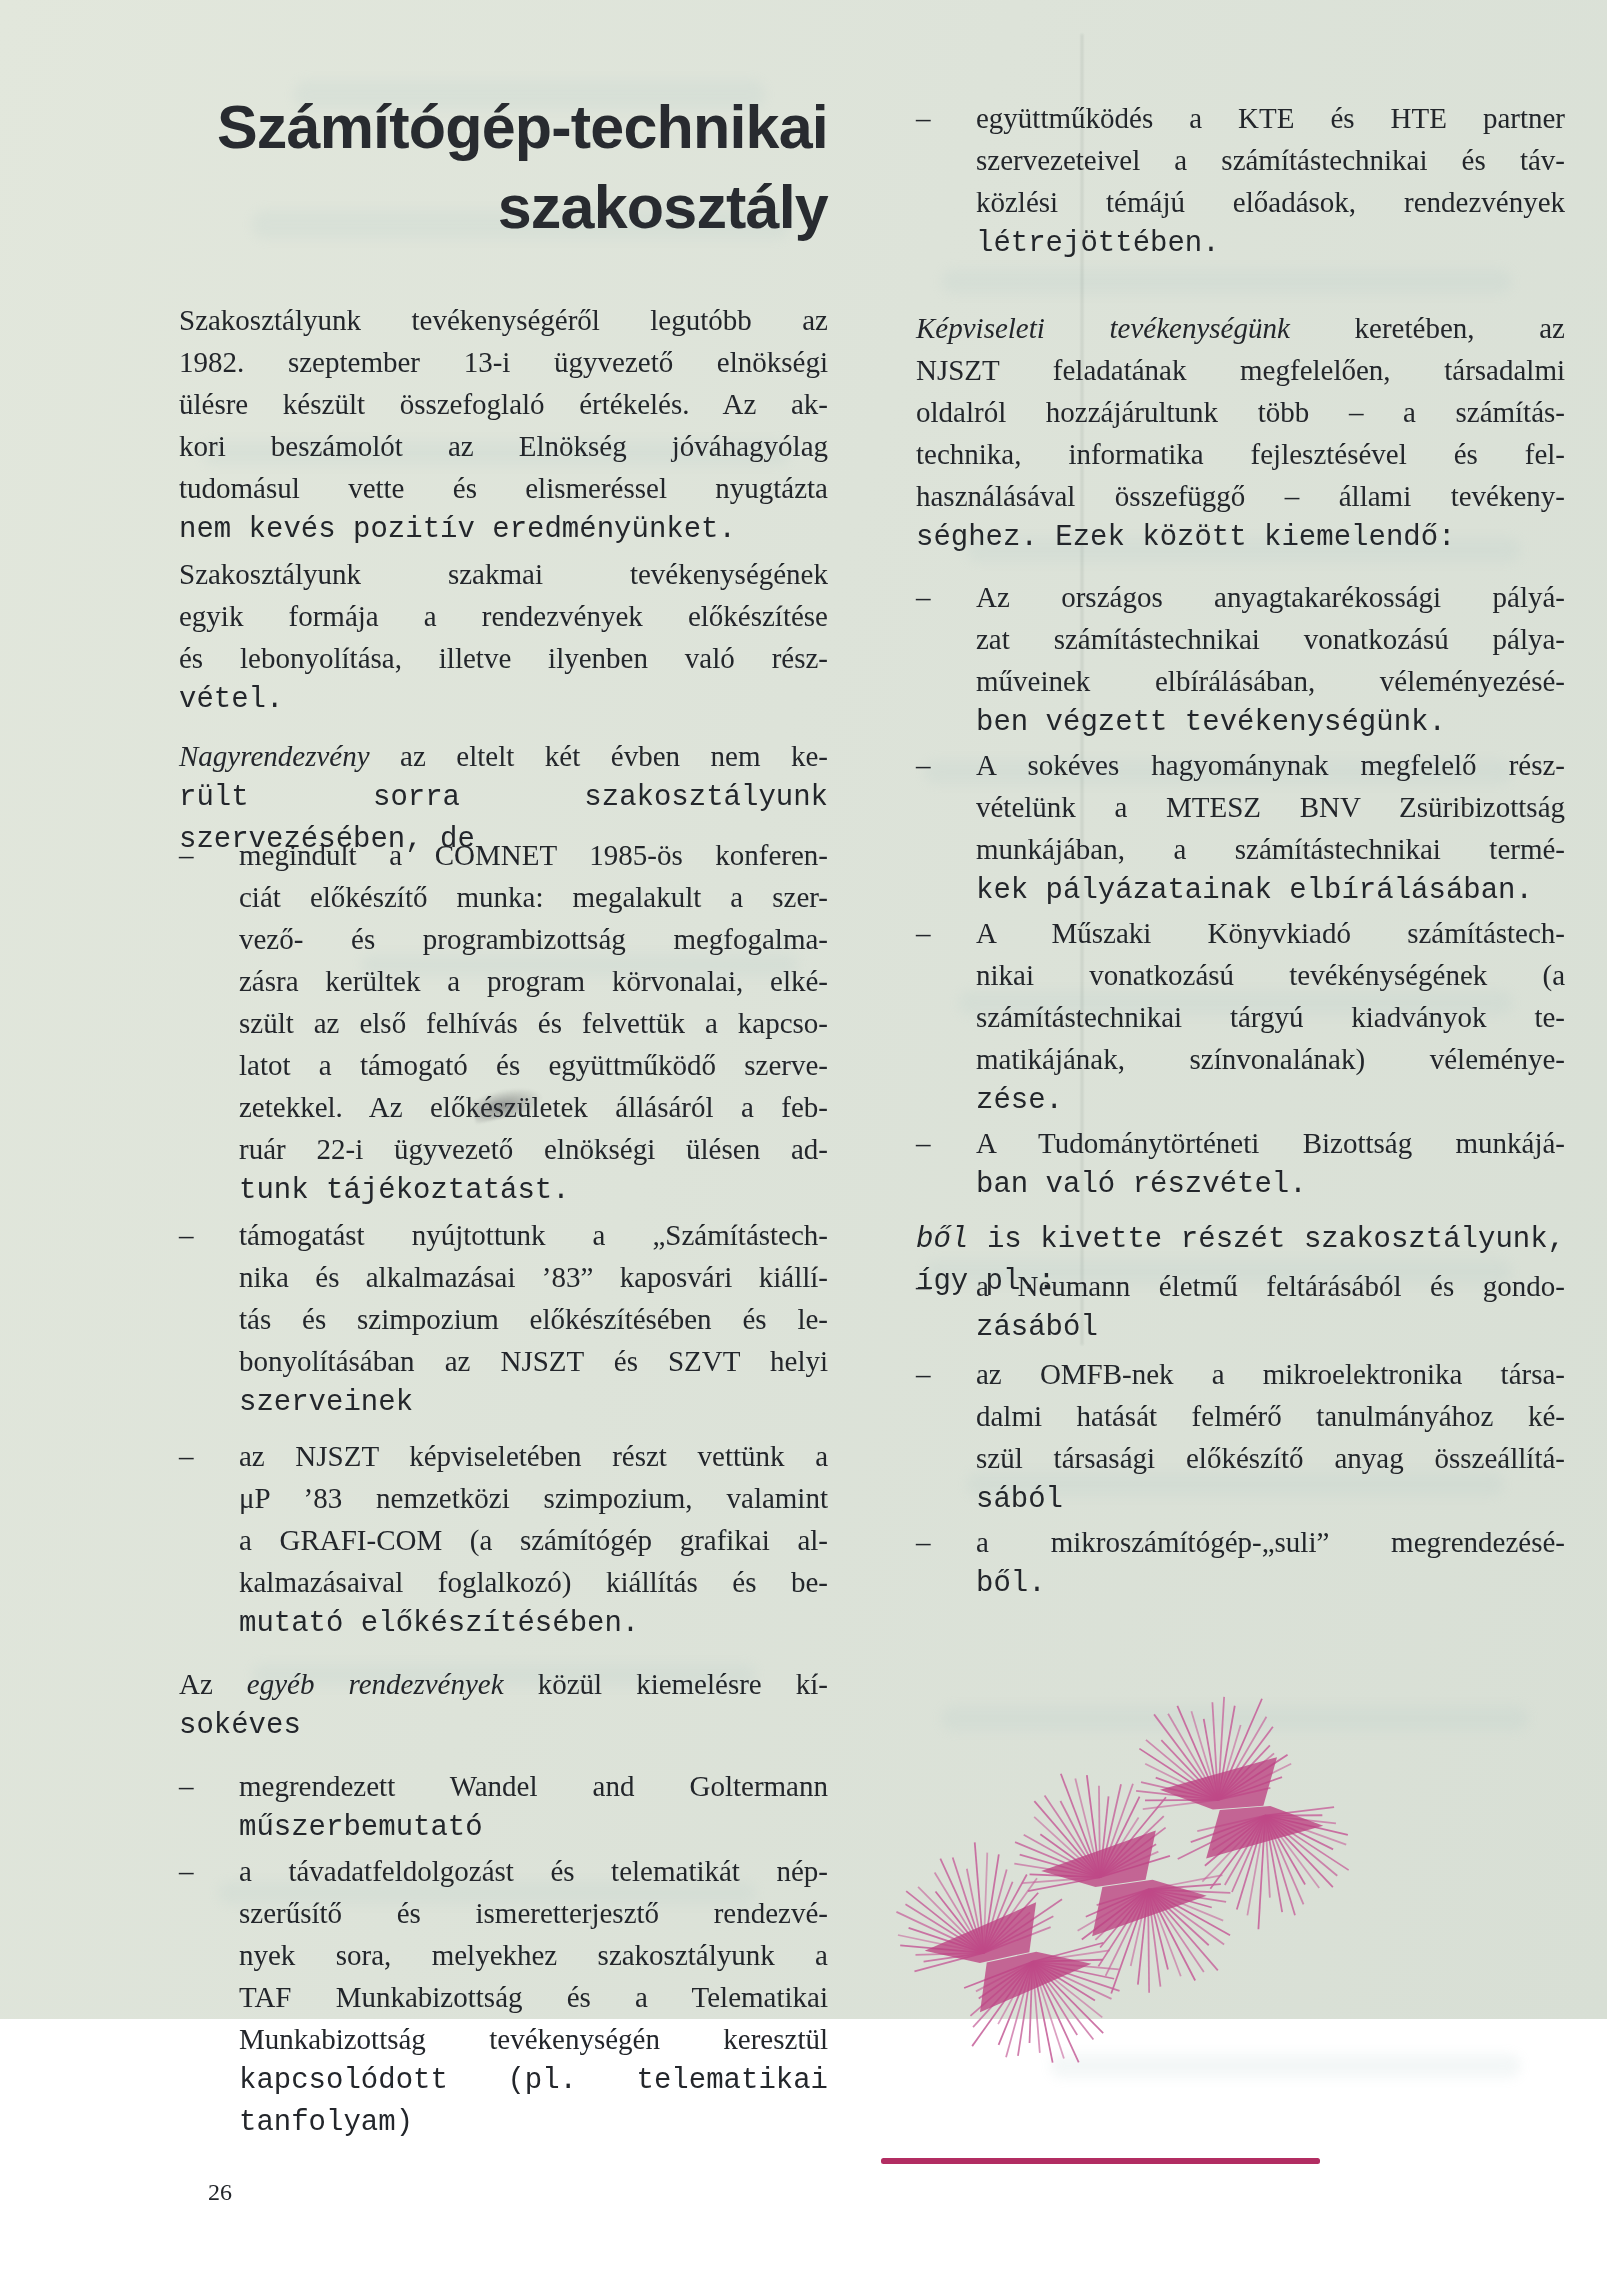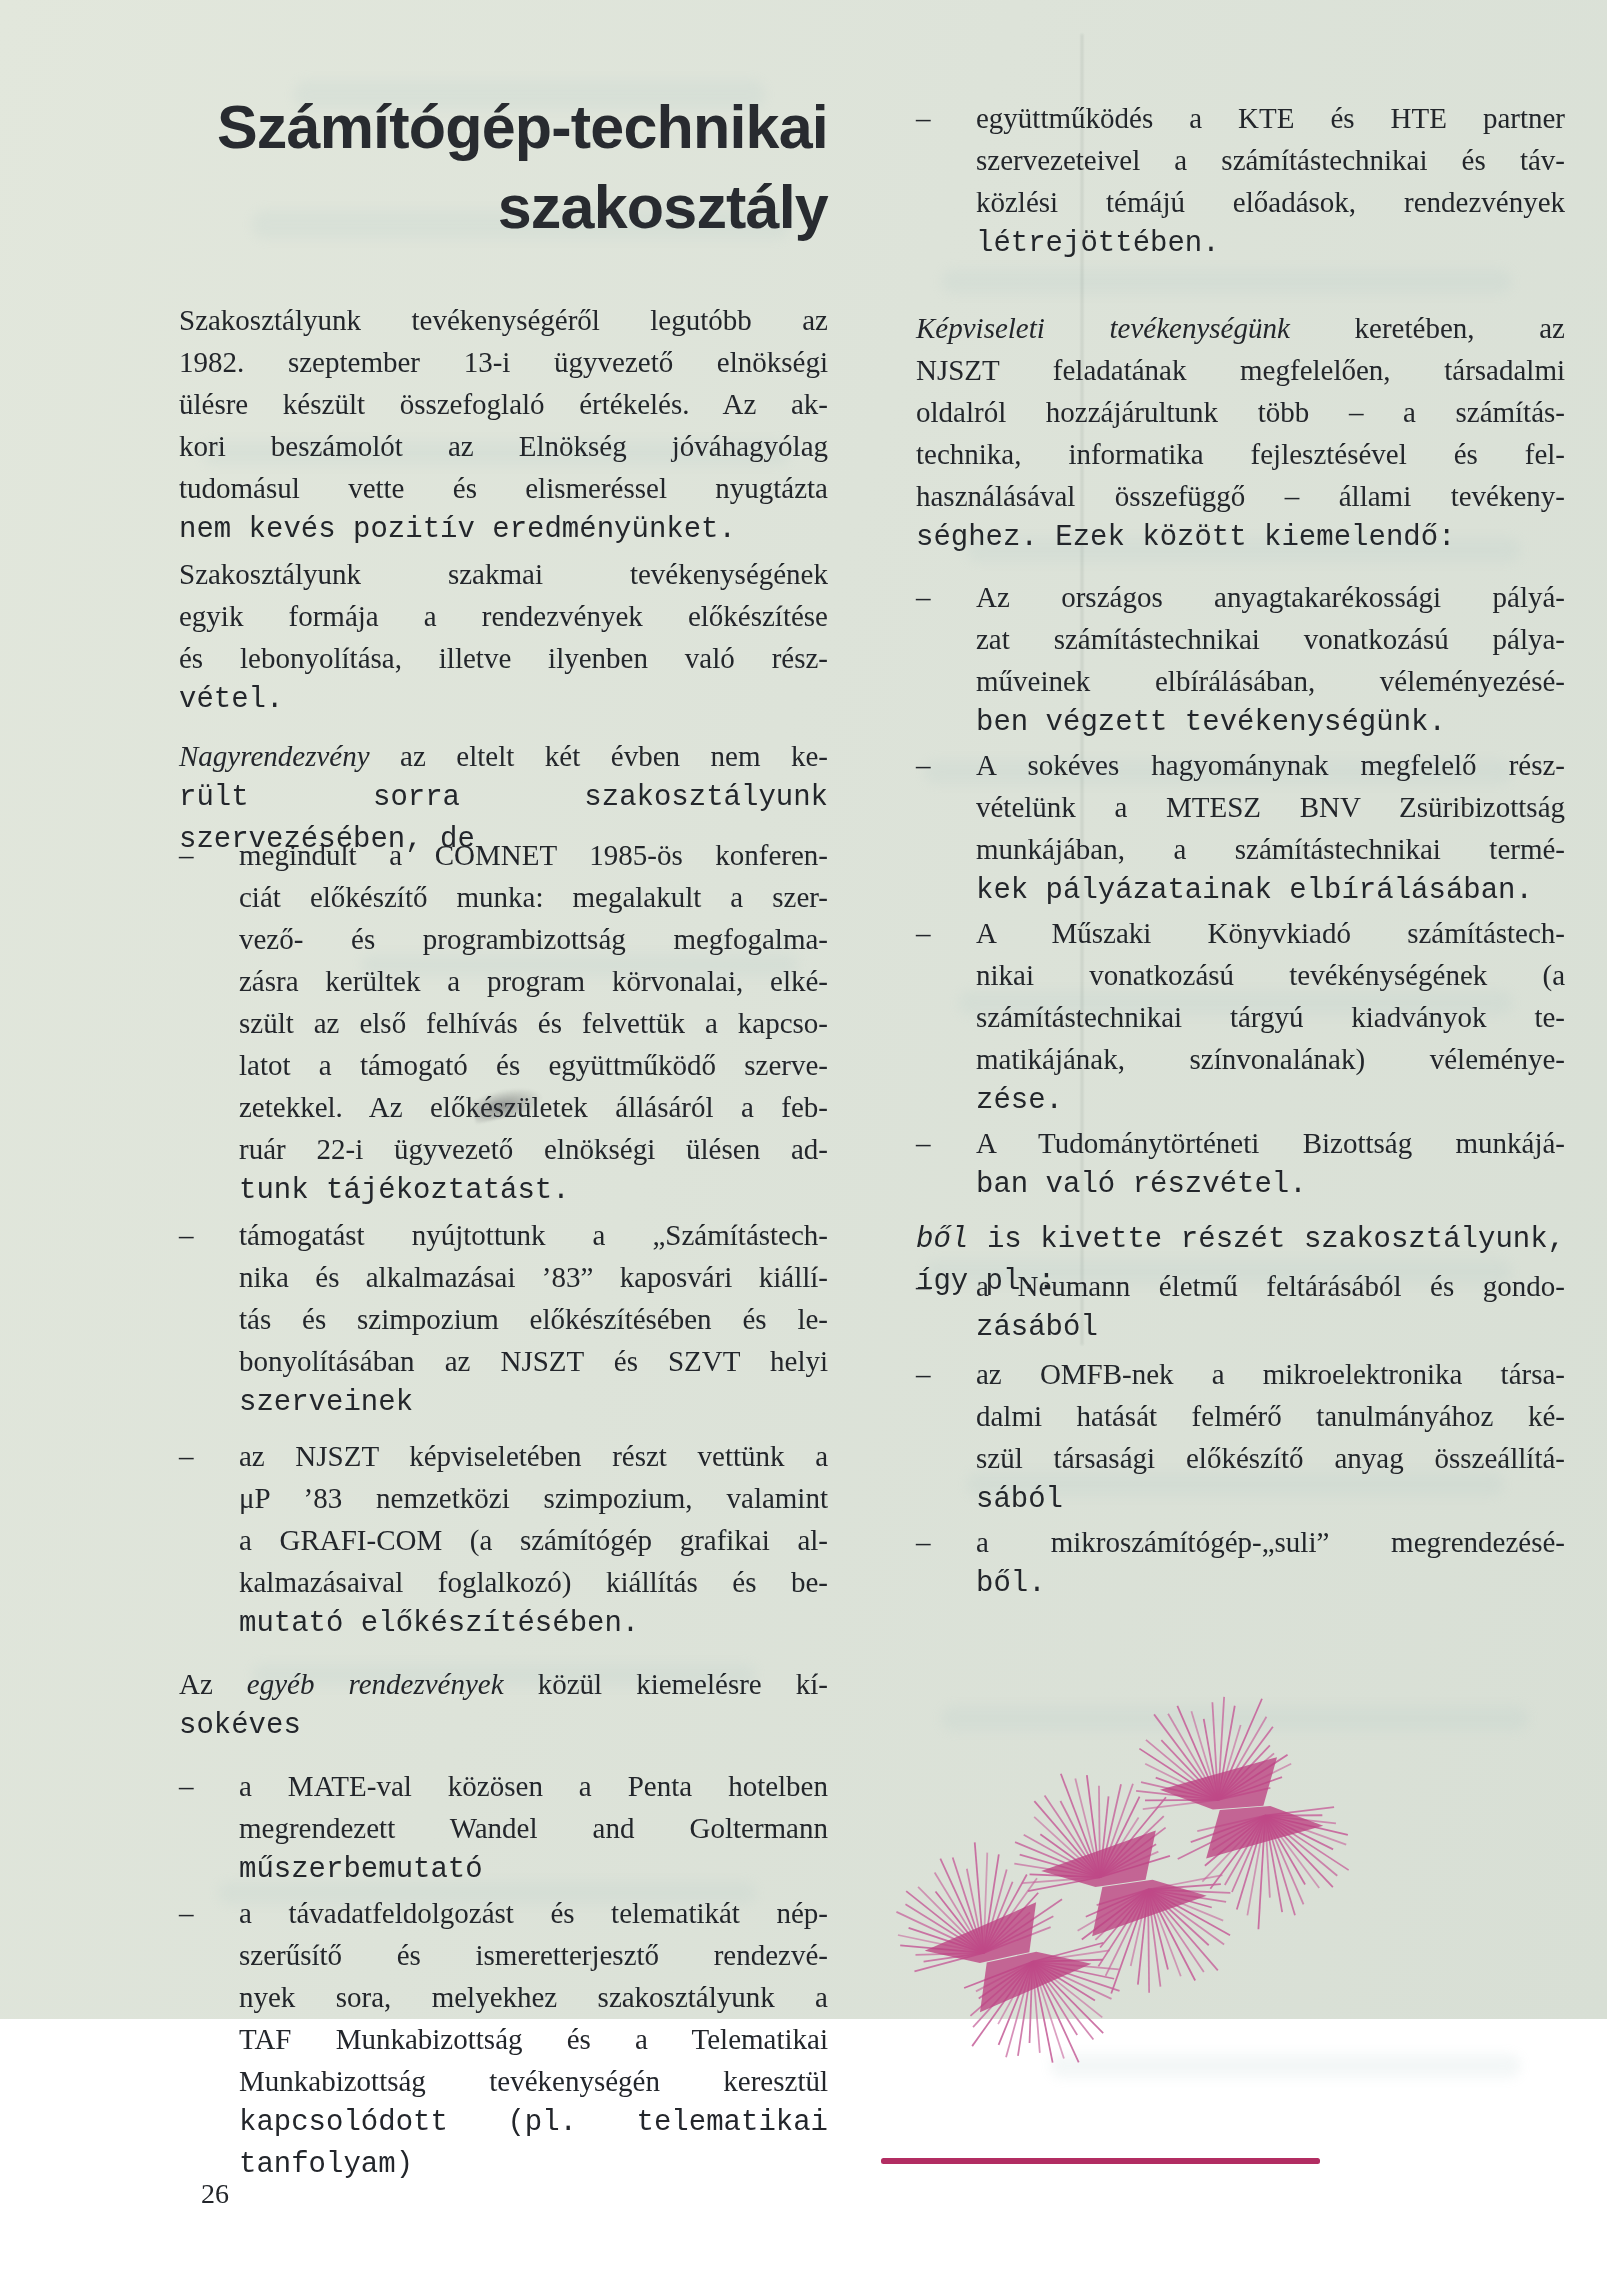--- a/index.html
+++ b/index.html
@@ -41,21 +41,21 @@
   .col-left  .block:nth-child(8){margin-top:17.6px;}
   .col-left  .block:nth-child(9){margin-top:1.7px;}
   .col-right .block:nth-child(2){margin-top:42px;}
   .col-right .block:nth-child(3){margin-top:17px;}
   .col-right .block:nth-child(7){margin-top:13.4px;}
   .col-right .block:nth-child(8){margin-top:3.4px;}
   .col-right .block:nth-child(9){margin-top:4.2px;}
 
   #decor{position:absolute;left:0;top:0;width:1607px;height:2295px;z-index:2;pointer-events:none;}
   .rule{position:absolute;left:881px;top:2158px;width:439px;height:5.9px;border-radius:2.5px;z-index:2;}
-  .pagenum{position:absolute;left:201px;top:2180px;font-size:28px;line-height:1;z-index:2;}
+  .pagenum{position:absolute;left:208px;top:2180px;font-size:24px;line-height:1;z-index:2;}
 </style>
 </head>
 <body>
 
 <div class="sheet">
     <div class="ghost" style="left: 1050px; top: 2054px; width: 471px; height: 23.5px;"></div>
     <div class="ghost" style="left: 941px; top: 1706px; width: 588px; height: 25px;"></div>
     <div class="ghost" style="left: 966px; top: 1472px; width: 538px; height: 23.5px;"></div>
     <div class="ghost" style="left: 924px; top: 1260px; width: 588px; height: 23.5px;"></div>
     <div class="ghost" style="left: 958px; top: 991px; width: 555px; height: 23.5px;"></div>
@@ -126,21 +126,20 @@
           <div class="line last"><span>mutató előkészítésében.</span></div>
         </div>
       </div>
       <div class="block p">
         <div class="line"><span>Az </span><span class="it">egyéb rendezvények</span><span> közül kiemelésre kí-</span></div>
         <div class="line last"><span>sokéves</span></div>
       </div>
       <div class="block li">
         <span class="dash">–</span>
         <div class="bt">
-          <div class="line"><span>a MATE-val közösen a Penta hotelben</span></div>
           <div class="line"><span>megrendezett Wandel and Goltermann</span></div>
           <div class="line last"><span>műszerbemutató</span></div>
         </div>
       </div>
       <div class="block li">
         <span class="dash">–</span>
         <div class="bt">
           <div class="line"><span>a távadatfeldolgozást és telematikát nép-</span></div>
           <div class="line"><span>szerűsítő és ismeretterjesztő rendezvé-</span></div>
           <div class="line"><span>nyek sora, melyekhez szakosztályunk a</span></div>

